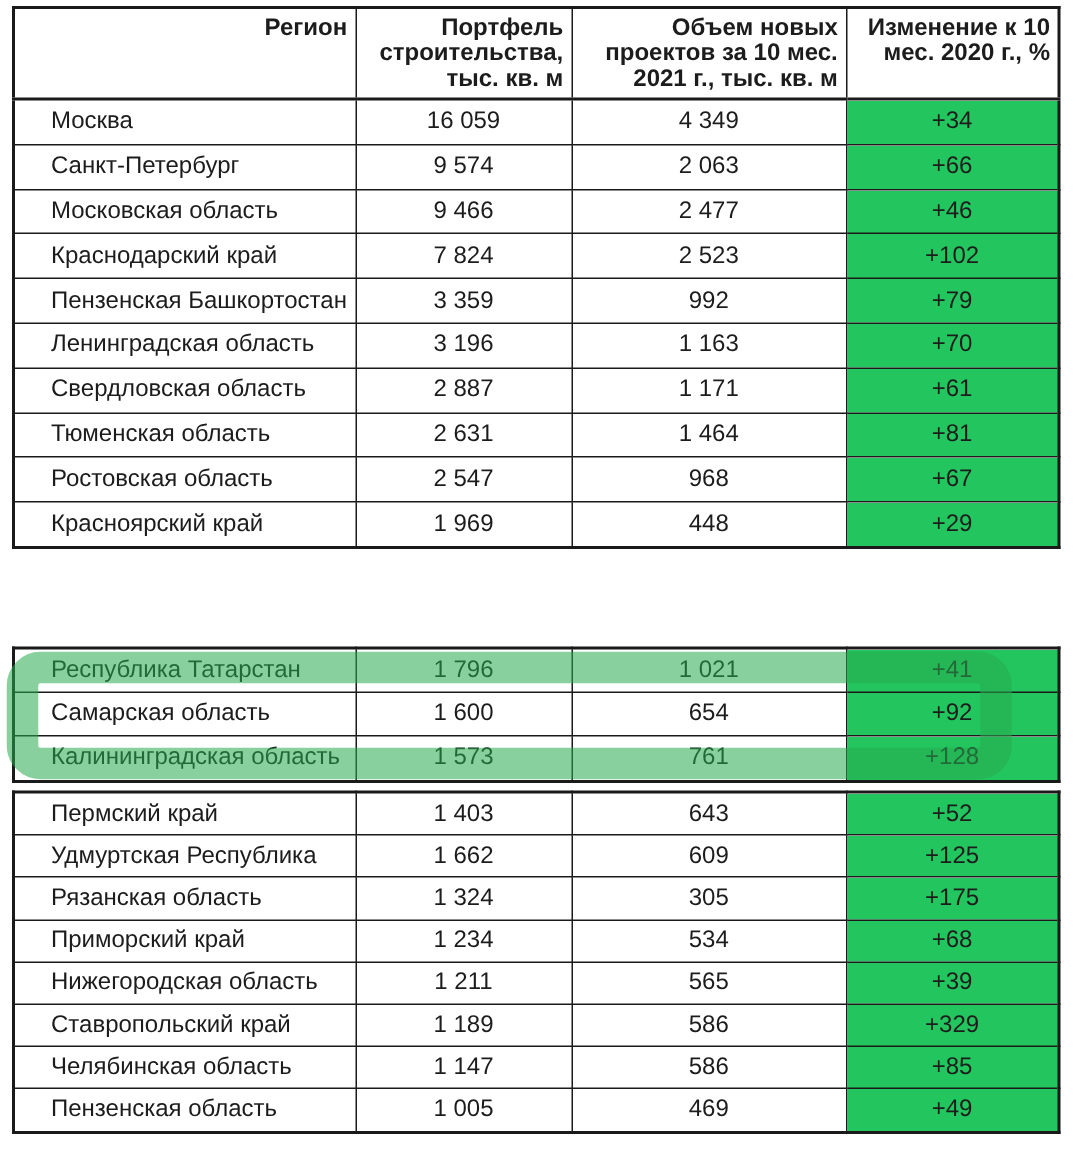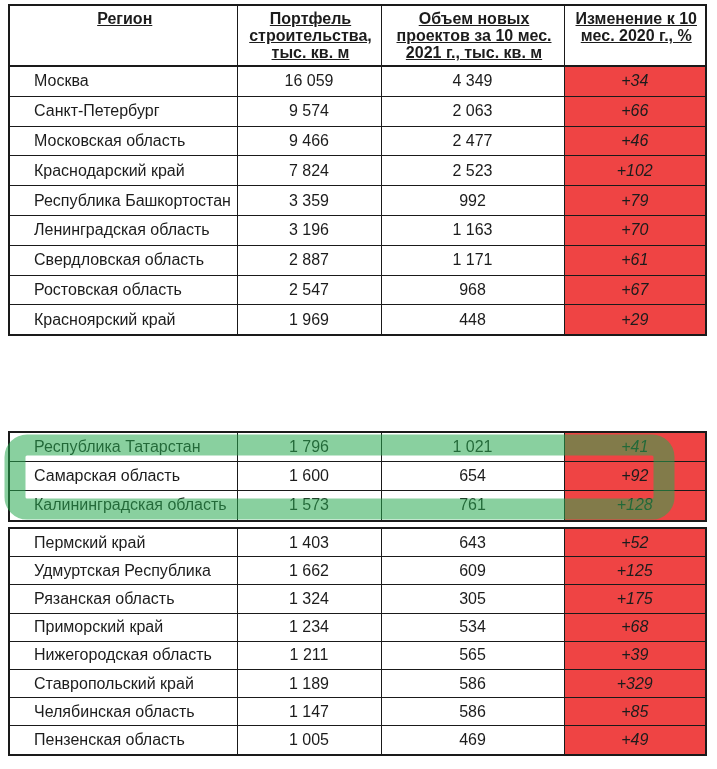--- a/index.html
+++ b/index.html
@@ -36,41 +36,39 @@
   col.c3 { width: 183px; }
   col.c4 { width: 142px; }
 
   th, td {
     border: 1.5px solid #1a1a1a;
     font-size: 16px;
     overflow: hidden;
   }
   th {
     font-weight: bold;
-    text-align: center;
+    text-align: right;
     vertical-align: top;
     padding: 4px 5px 4px 8px;
     line-height: 17px;
     white-space: pre-line;
     height: 48px;
     border-bottom-width: 2px;
     background: #ffffff;
-    text-decoration: underline;
   }
   td.region {
     text-align: left;
     padding: 0 4px 0 24px;
   }
   td.num {
     text-align: center;
     padding: 0 4px;
   }
   td.change {
-    background: #ef4444;
-    font-style: italic;
+    background: #22c55e;
   }
   .seg-a td { height: 28.8px; }
   .seg-b td { height: 28.2px; margin-left: 44px; }
   .seg-c td { height: 27.2px; }
 
   svg.marker {
     position: absolute;
     left: 0;
     top: 0;
     pointer-events: none;
@@ -120,36 +118,42 @@
       <td class="num">2 477</td>
       <td class="num change">+46</td>
     </tr>
         <tr>
       <td class="region">Краснодарский край</td>
       <td class="num">7 824</td>
       <td class="num">2 523</td>
       <td class="num change">+102</td>
     </tr>
         <tr>
-      <td class="region">Республика Башкортостан</td>
+      <td class="region">Пензенская Башкортостан</td>
       <td class="num">3 359</td>
       <td class="num">992</td>
       <td class="num change">+79</td>
     </tr>
         <tr>
       <td class="region">Ленинградская область</td>
       <td class="num">3 196</td>
       <td class="num">1 163</td>
       <td class="num change">+70</td>
     </tr>
         <tr>
       <td class="region">Свердловская область</td>
       <td class="num">2 887</td>
       <td class="num">1 171</td>
       <td class="num change">+61</td>
+    </tr>
+        <tr>
+      <td class="region">Тюменская область</td>
+      <td class="num">2 631</td>
+      <td class="num">1 464</td>
+      <td class="num change">+81</td>
     </tr>
         <tr>
       <td class="region">Ростовская область</td>
       <td class="num">2 547</td>
       <td class="num">968</td>
       <td class="num change">+67</td>
     </tr>
         <tr>
       <td class="region">Красноярский край</td>
       <td class="num">1 969</td>

